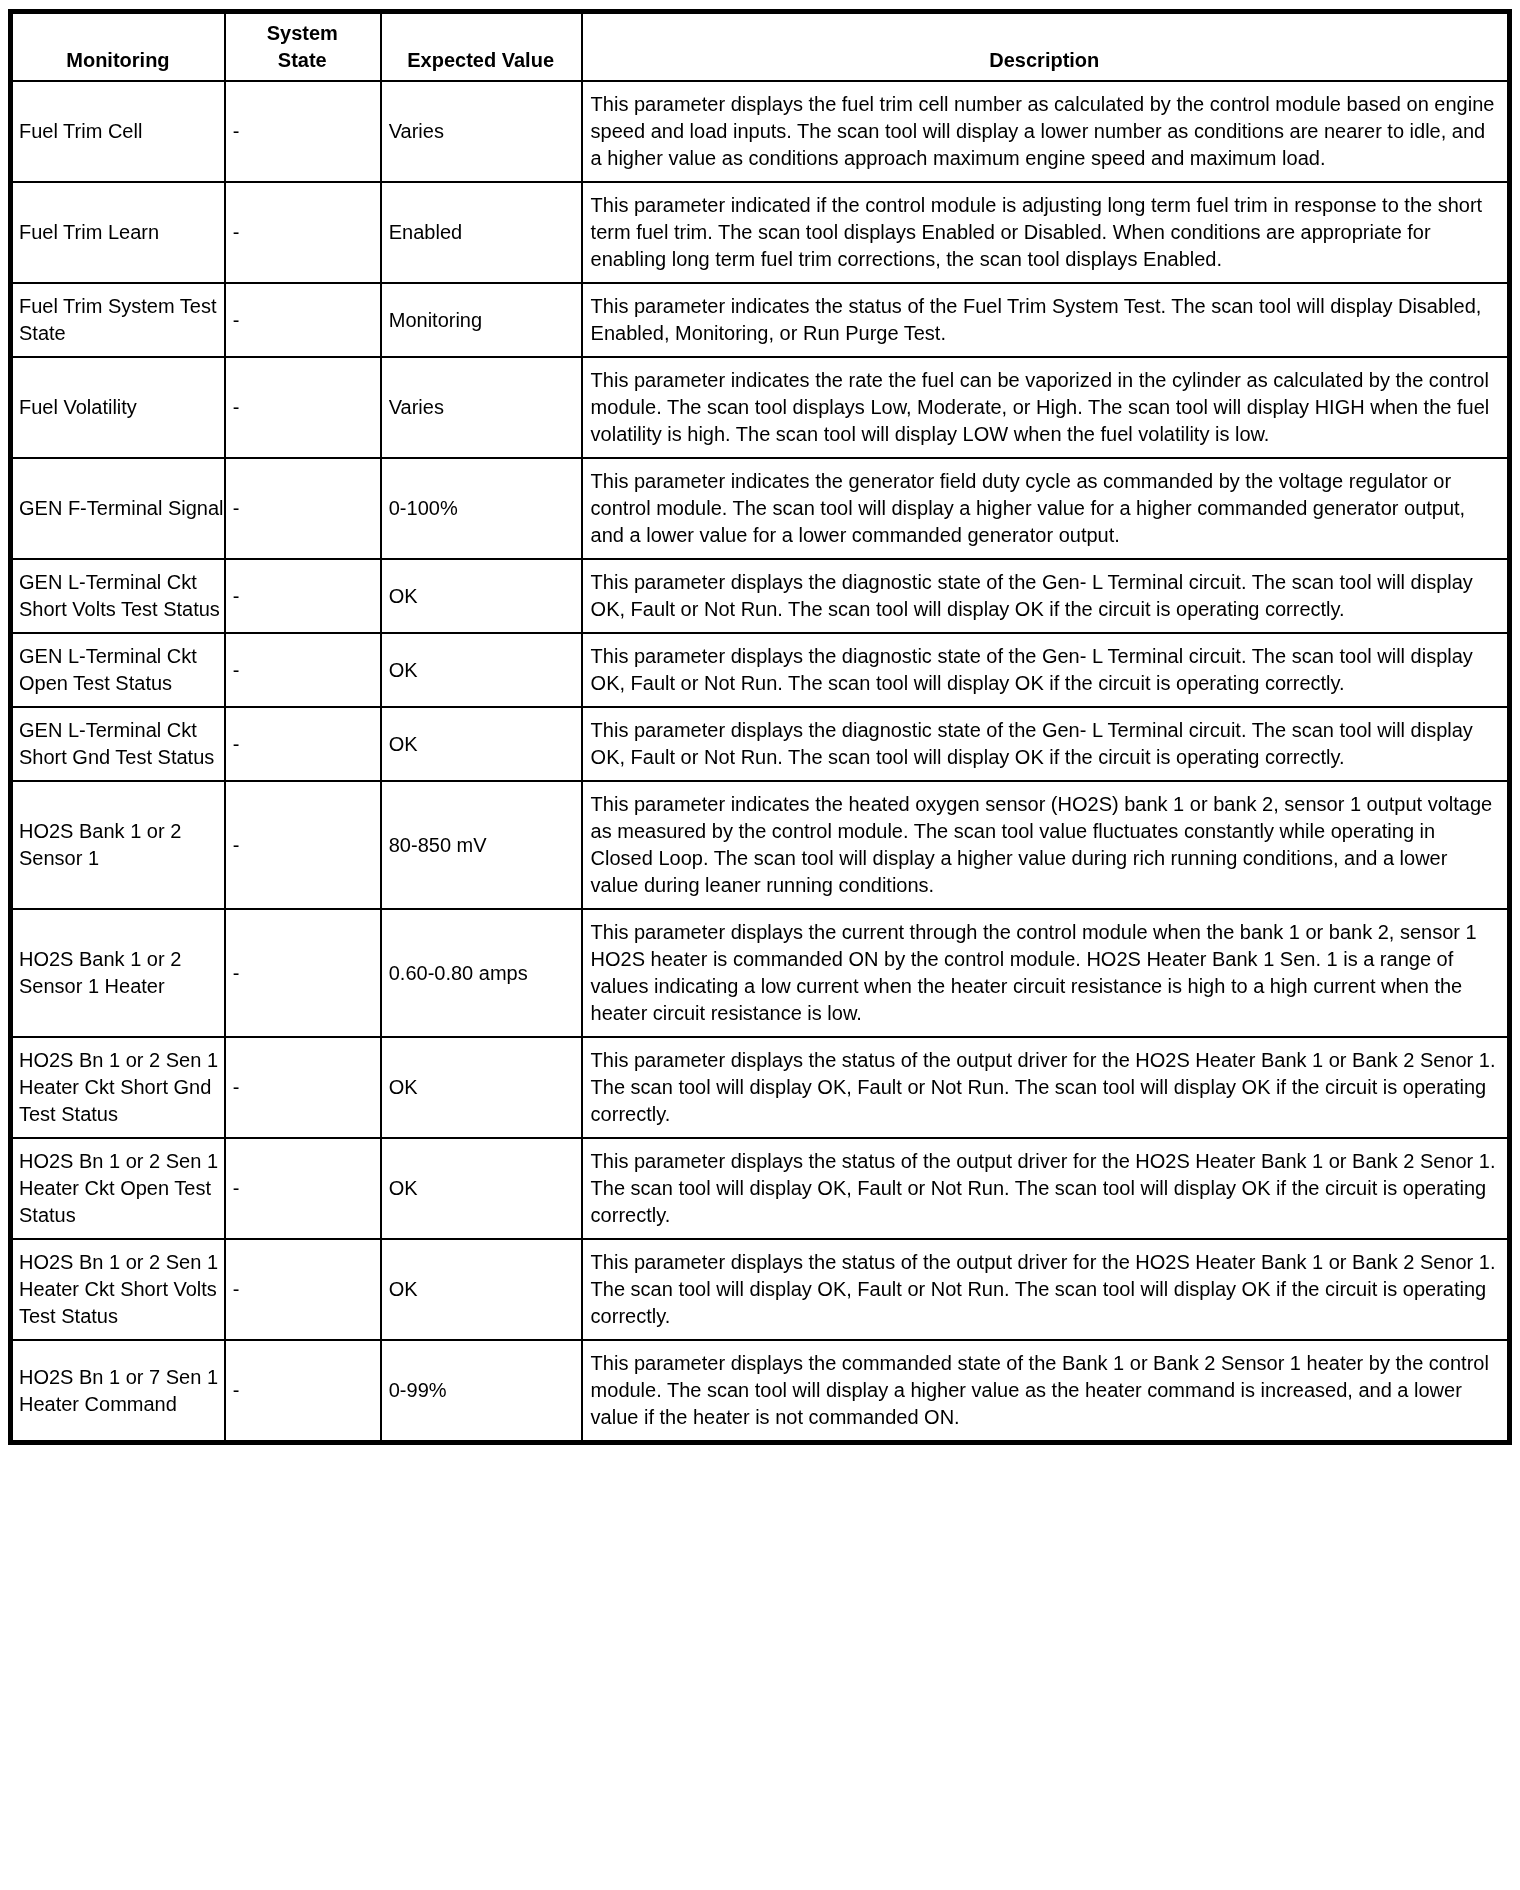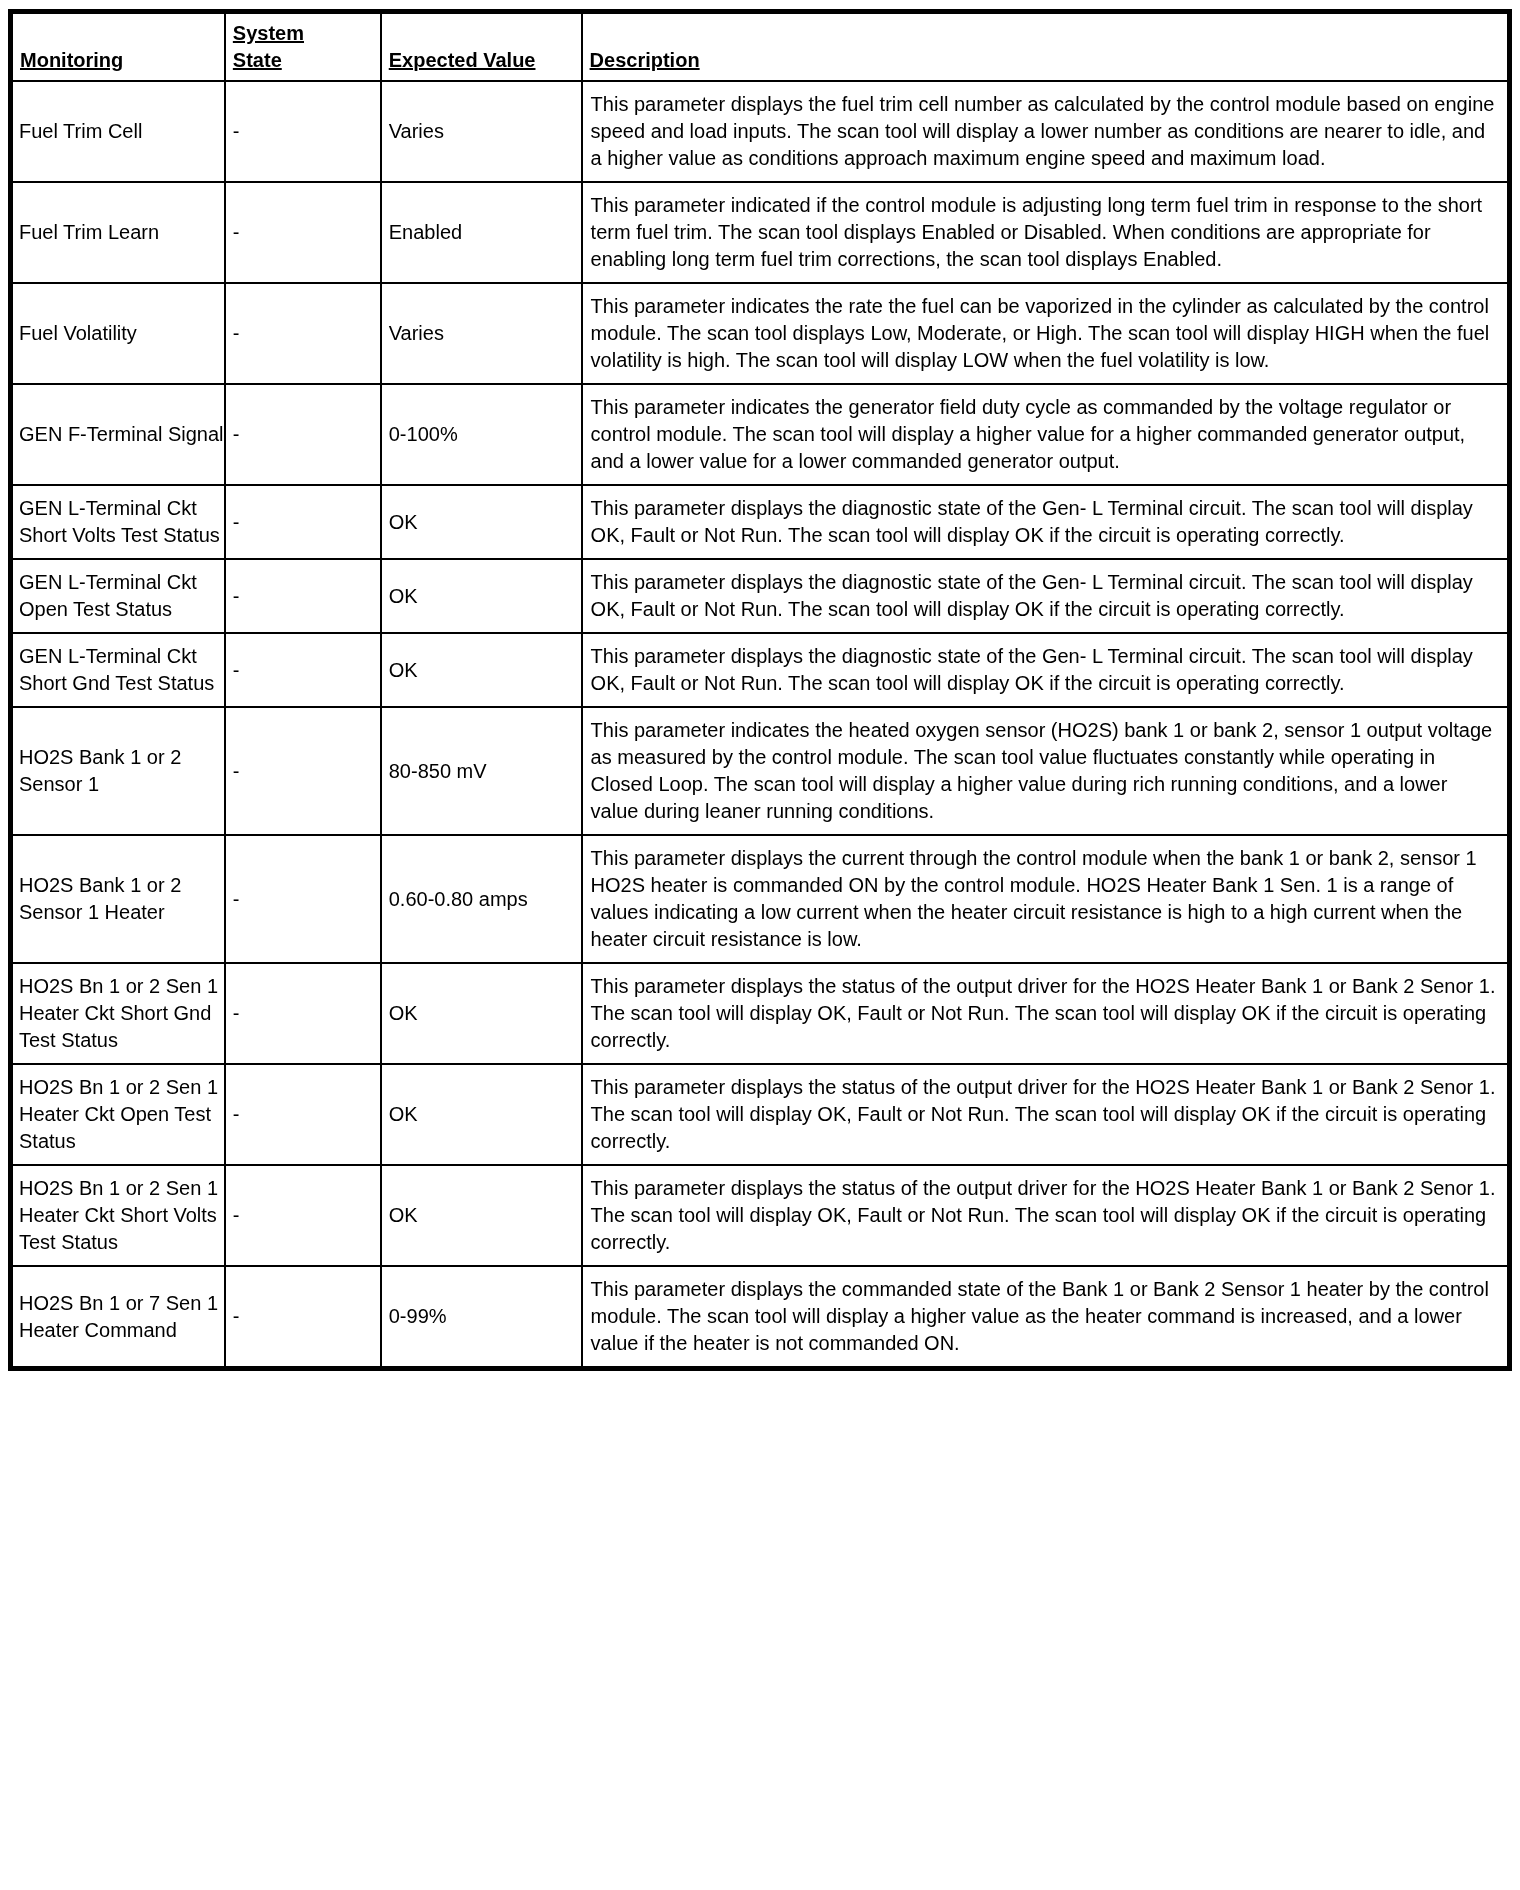--- a/index.html
+++ b/index.html
@@ -27,25 +27,24 @@
     border: 2px solid #000000;
     font-size: 20px;
     line-height: 27px;
     padding: 9px 8px 9px 7px;
     text-align: left;
     vertical-align: middle;
     word-wrap: break-word;
   }
   .param-table thead th {
     font-weight: bold;
-    text-align: left;
+    text-align: center;
     vertical-align: bottom;
     padding-bottom: 6px;
     padding-top: 6px;
-    text-decoration: underline;
   }
   .param-table thead th.col-system-state {
     
     word-spacing: 9999px;
     padding-bottom: 6px;
   }
   col.col-parameter { width: 14.3%; }
   col.col-state     { width: 10.4%; }
   col.col-expected  { width: 13.4%; }
   col.col-desc      { width: 61.9%; }
@@ -78,20 +77,26 @@
           <td class="cell-parameter">Fuel Trim Cell</td>
           <td class="cell-state">-</td>
           <td class="cell-expected">Varies</td>
           <td class="cell-description">This parameter displays the fuel trim cell number as calculated by the control module based on engine speed and load inputs. The scan tool will display a lower number as conditions are nearer to idle, and a higher value as conditions approach maximum engine speed and maximum load.</td>
         </tr>
         <tr>
           <td class="cell-parameter">Fuel Trim Learn</td>
           <td class="cell-state">-</td>
           <td class="cell-expected">Enabled</td>
           <td class="cell-description">This parameter indicated if the control module is adjusting long term fuel trim in response to the short term fuel trim. The scan tool displays Enabled or Disabled. When conditions are appropriate for enabling long term fuel trim corrections, the scan tool displays Enabled.</td>
+        </tr>
+        <tr>
+          <td class="cell-parameter">Fuel Trim System Test State</td>
+          <td class="cell-state">-</td>
+          <td class="cell-expected">Monitoring</td>
+          <td class="cell-description">This parameter indicates the status of the Fuel Trim System Test. The scan tool will display Disabled, Enabled, Monitoring, or Run Purge Test.</td>
         </tr>
         <tr>
           <td class="cell-parameter">Fuel Volatility</td>
           <td class="cell-state">-</td>
           <td class="cell-expected">Varies</td>
           <td class="cell-description">This parameter indicates the rate the fuel can be vaporized in the cylinder as calculated by the control module. The scan tool displays Low, Moderate, or High. The scan tool will display HIGH when the fuel volatility is high. The scan tool will display LOW when the fuel volatility is low.</td>
         </tr>
         <tr>
           <td class="cell-parameter">GEN F-Terminal Signal</td>
           <td class="cell-state">-</td>

